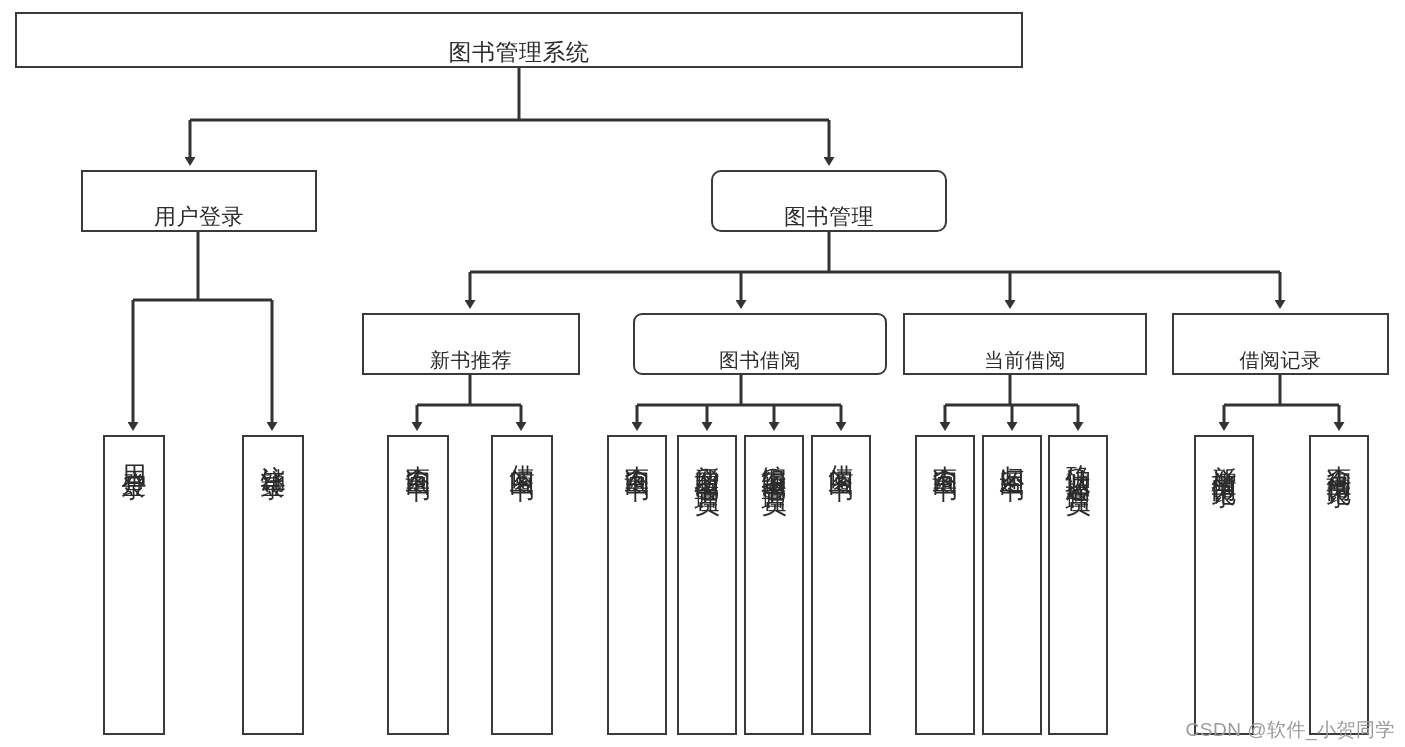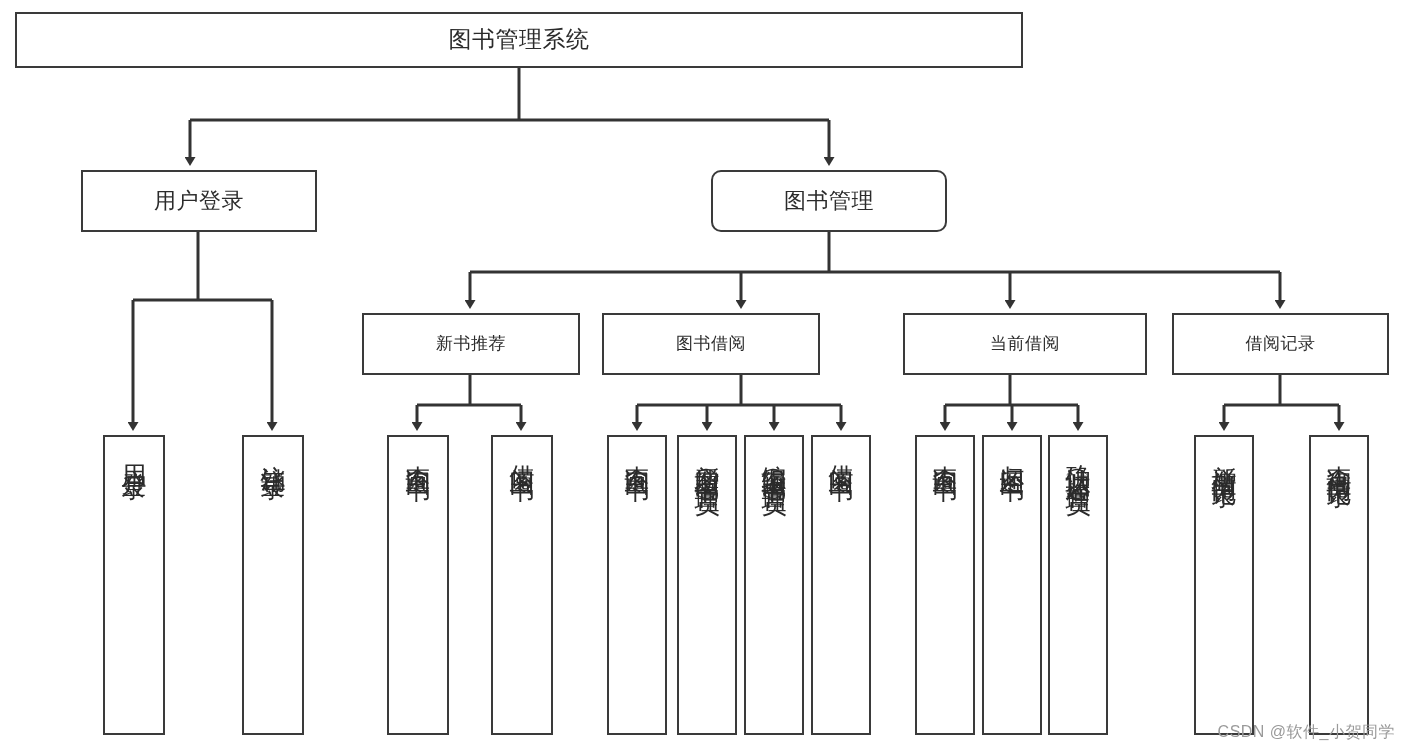--- a/index.html
+++ b/index.html
@@ -13,21 +13,21 @@
   }
   #canvas{position:absolute;left:0;top:0;width:1405px;height:747px;}
   svg.edges{position:absolute;left:0;top:0;width:1405px;height:747px;pointer-events:none;}
 
   .node{
     position:absolute;
     box-sizing:border-box;
     background:#ffffff;
     border:2px solid #3a3a3a;
     display:flex;
-    align-items:center;
+    align-items:flex-end;
     justify-content:center;
     color:#2b2b2b;
   }
   .node .lbl{
     display:block;
     text-align:center;
     line-height:1.18;
     letter-spacing:0.5px;
     white-space:nowrap;
   }
@@ -36,23 +36,23 @@
   .n-root .lbl{font-size:23px;}
 
   
   .n-l2{height:62px;width:236px;top:170px;}
   .n-l2 .lbl{font-size:22px;}
   .n-login{left:81px;}
   .n-bookmgr{left:711px;border-radius:10px;}
 
   
   .n-l3{height:62px;top:313px;}
-  .n-l3 .lbl{font-size:17px;}
+  .n-l3 .lbl{font-size:20px;}
   .n-newbook{left:362px;width:218px;}
-  .n-borrow{left:602px;width:218px;}
+  .n-borrow{left:633px;width:254px;border-radius:9px;}
   .n-current{left:903px;width:244px;}
   .n-record{left:1172px;width:217px;}
 
   
   .n-leaf{
     top:435px;height:300px;
     align-items:flex-start;
     justify-content:center;
     padding-top:8px;
   }
@@ -61,21 +61,21 @@
     text-orientation:upright;
     font-size:25px;
     line-height:1.0;
     letter-spacing:4px;
     white-space:nowrap;
   }
 
   .watermark{
     position:absolute;
     right:10px;bottom:4px;
-    font-size:16px;
+    font-size:19px;
     color:#9a9a9a;
     letter-spacing:0.5px;
     white-space:nowrap;
   }
 </style>
 </head>
 <body>
 
 <div id="canvas">
 

